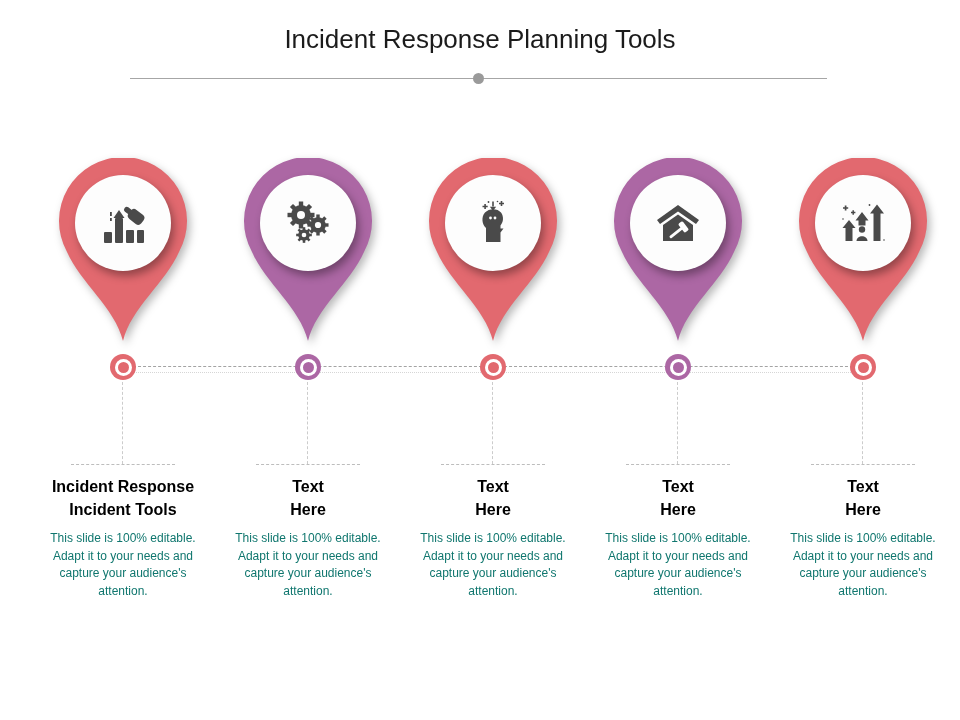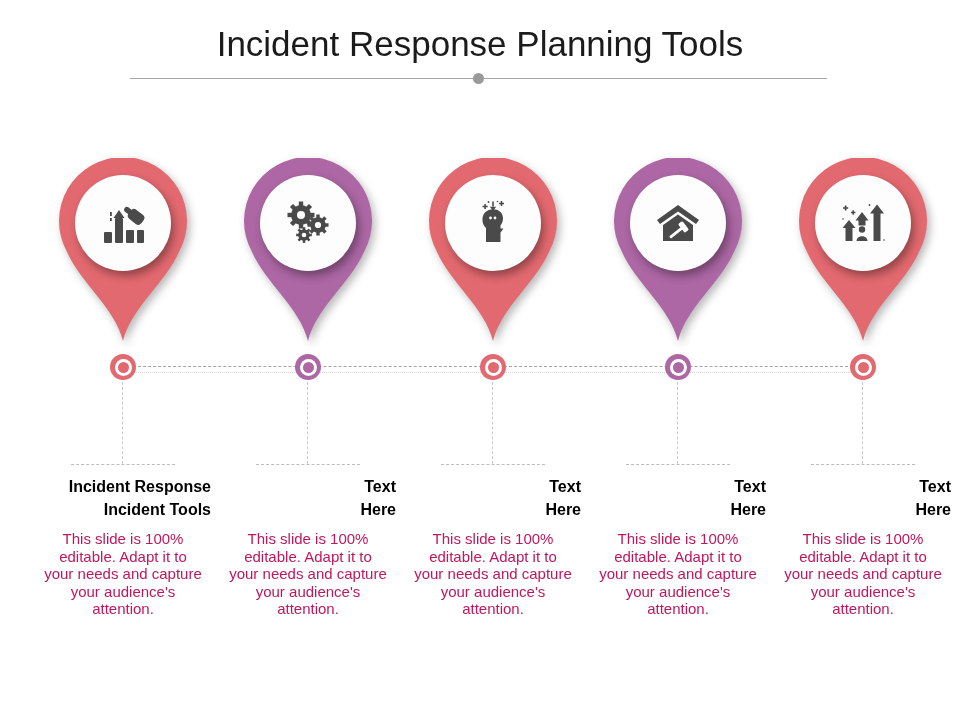--- a/index.html
+++ b/index.html
@@ -2,21 +2,21 @@
 <html><head>
 <meta charset="utf-8">
 <style>
   html,body{margin:0;padding:0;background:#ffffff;}
   body{width:960px;height:720px;font-family:"Liberation Sans",sans-serif;position:relative;overflow:hidden;}
 
   .slide{position:absolute;inset:0;background:#ffffff;}
 
   
   .title{position:absolute;top:24px;left:0;width:960px;text-align:center;
-         font-size:35px;font-weight:400;color:#1b1b1b;letter-spacing:0px;}
+         font-size:26px;font-weight:400;color:#1b1b1b;letter-spacing:0px;}
   .divider{position:absolute;top:78px;left:130px;width:697px;border-top:1px solid #a6a6a6;}
   .divider-dot{position:absolute;top:73px;left:473px;width:11px;height:11px;border-radius:50%;background:#9a9a9a;}
 
   
   .connector-main{position:absolute;top:366px;left:123px;width:740px;border-top:1px dashed #a3a3a3;}
   .connector-light{position:absolute;top:372px;left:123px;width:740px;border-top:1px dotted #d6d6d6;}
 
   
   .column{position:absolute;top:158px;width:176px;height:560px;}
   .col-1{left:35px;} .col-2{left:220px;} .col-3{left:405px;} .col-4{left:590px;} .col-5{left:775px;}
@@ -32,23 +32,23 @@
   .marker{position:absolute;left:75px;top:196px;width:26px;height:26px;border-radius:50%;
        background:var(--accent);display:flex;align-items:center;justify-content:center;}
   .marker-ring{width:17px;height:17px;border-radius:50%;background:#ffffff;
        display:flex;align-items:center;justify-content:center;}
   .marker-dot{width:11px;height:11px;border-radius:50%;background:var(--accent);}
 
   .vline{position:absolute;left:87px;top:224px;height:82px;width:0;border-left:1px dashed #cccccc;}
   .tline{position:absolute;left:36px;top:306px;width:104px;border-top:1px dashed #bdbdbd;}
 
   .textblock{position:absolute;left:0;top:317px;width:176px;text-align:center;}
-  .heading{font-size:16px;line-height:23px;font-weight:700;color:#000000;text-align:right;}
+  .heading{font-size:16px;line-height:23px;font-weight:700;color:#000000;}
   .heading span{display:block;}
-  .body-text{margin:9px auto 0;width:158px;font-size:15px;line-height:17.5px;color:#be185d;}
+  .body-text{margin:9px auto 0;width:158px;font-size:12px;line-height:17.5px;color:#0f766e;}
 </style>
 </head>
 <body>
 
 <div class="slide">
 
   <div class="title">Incident Response Planning Tools</div>
   <div class="divider"></div>
   <div class="divider-dot"></div>
 

